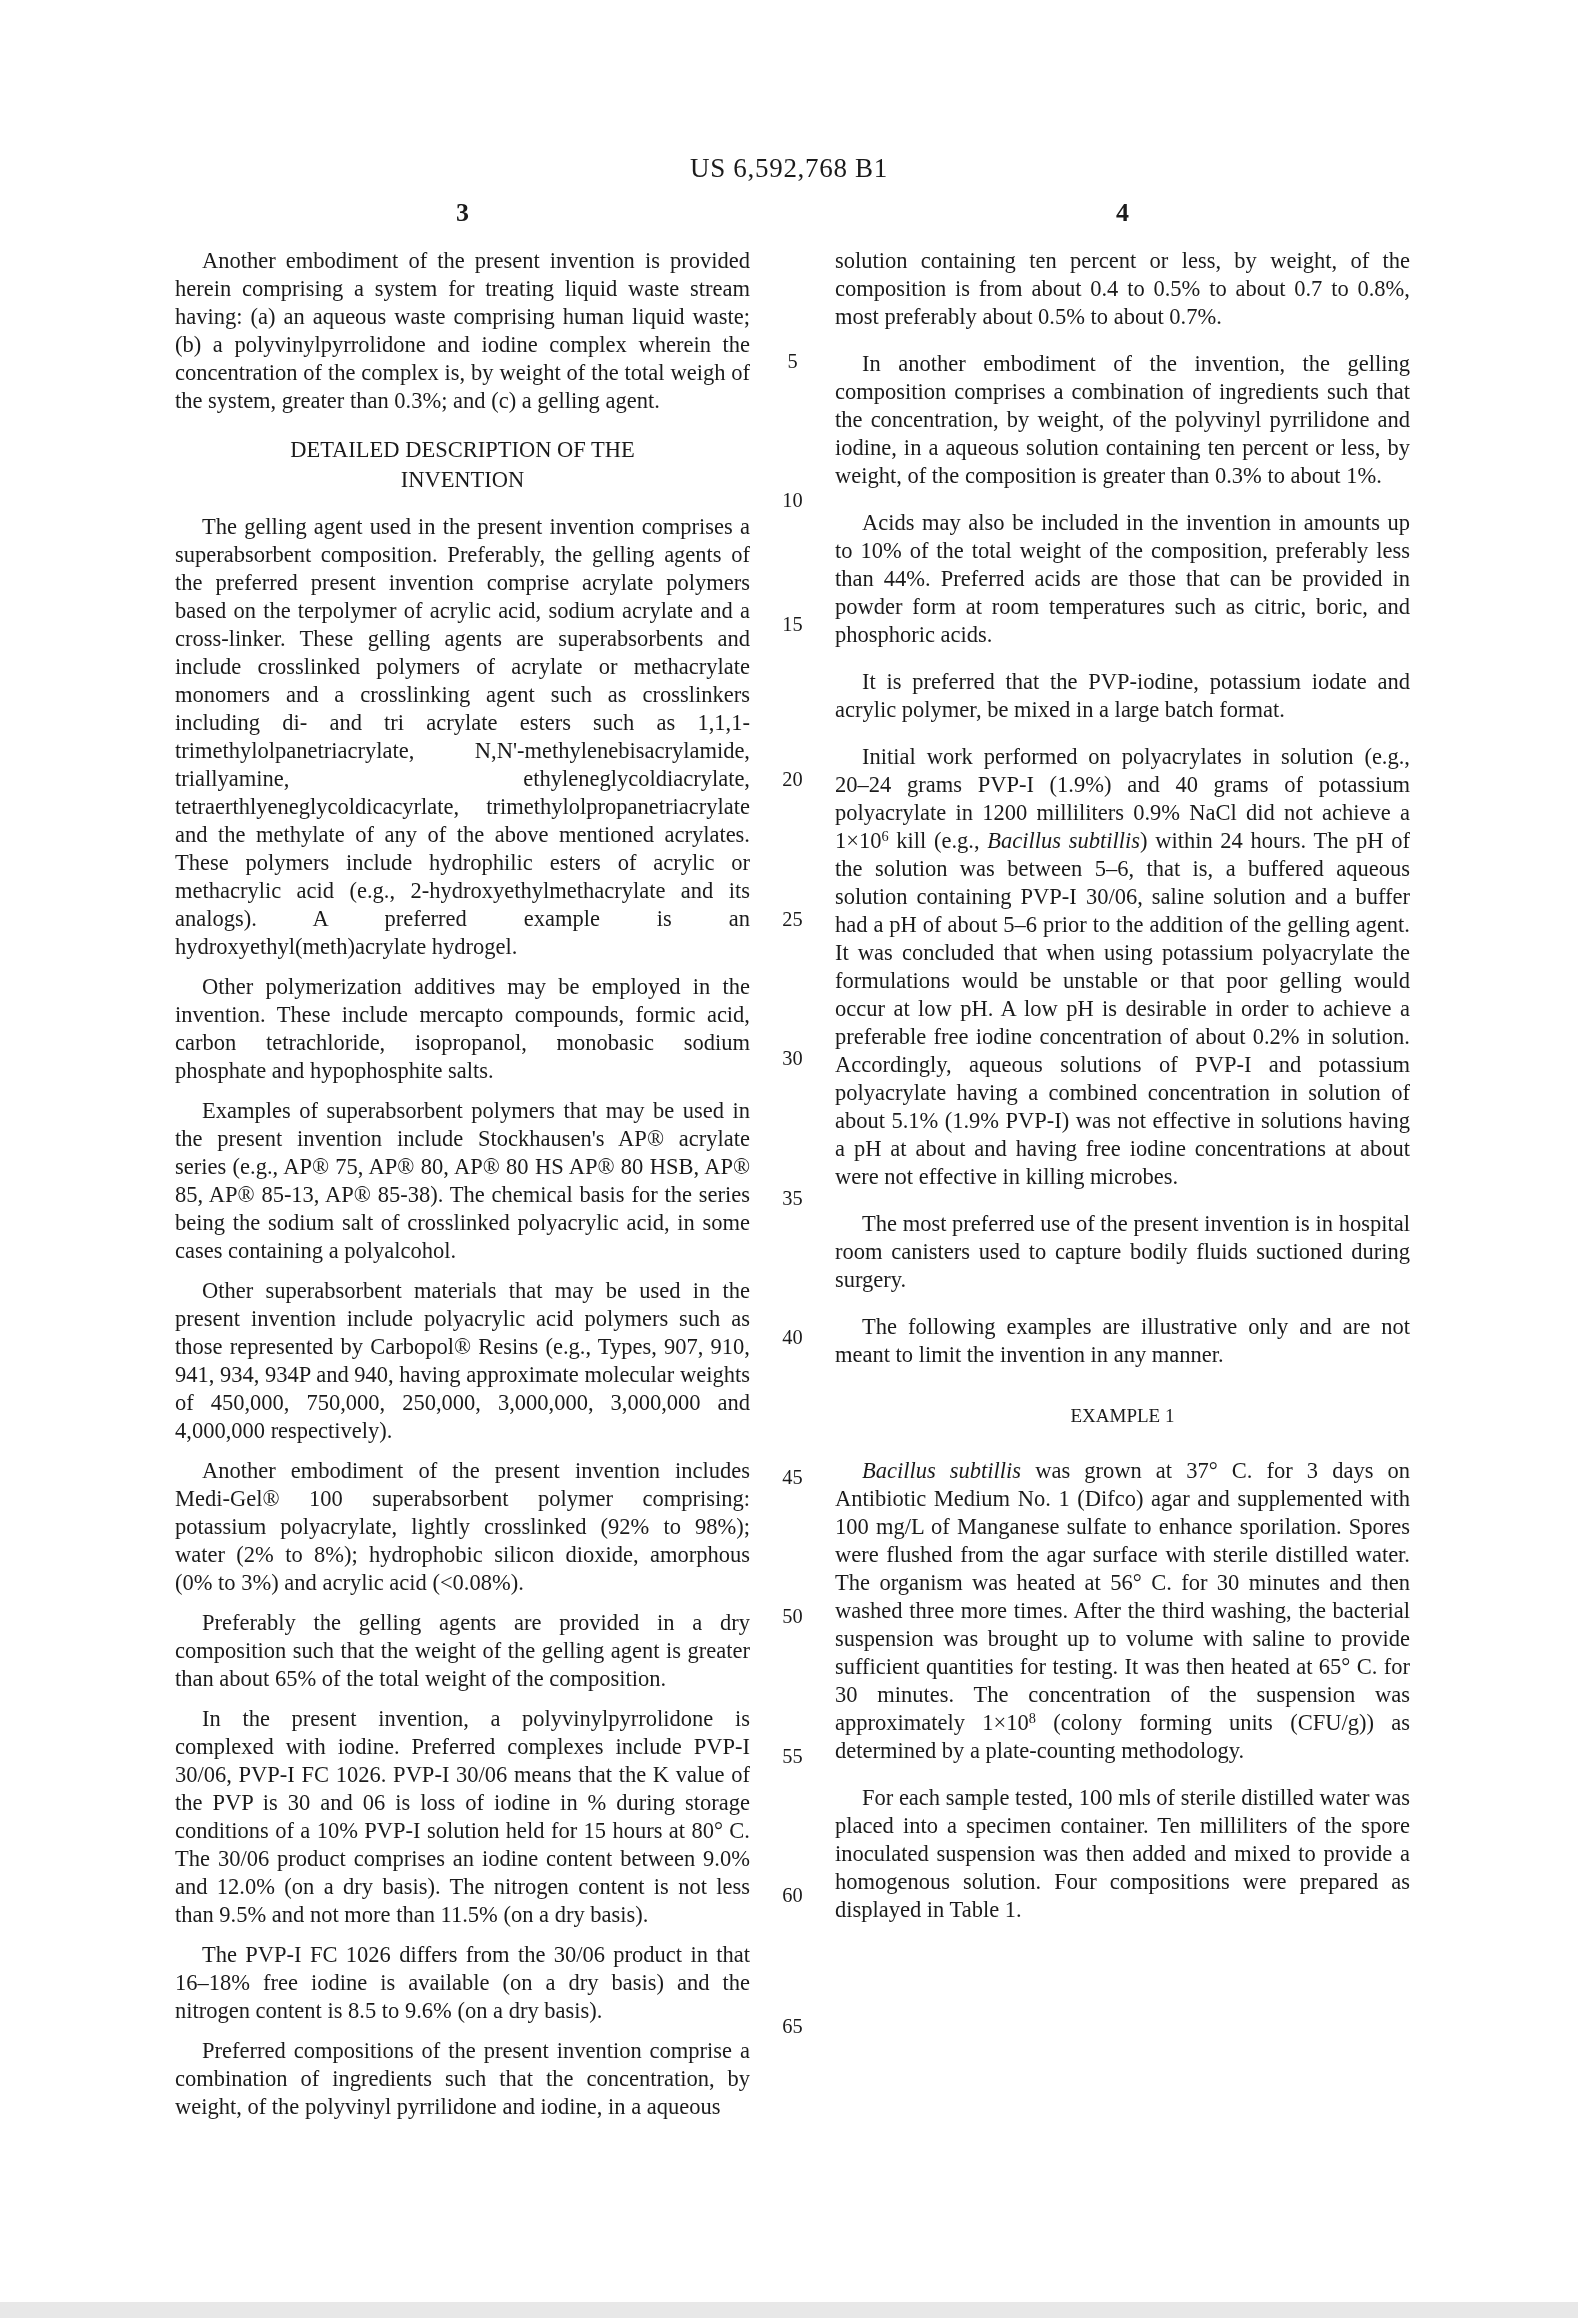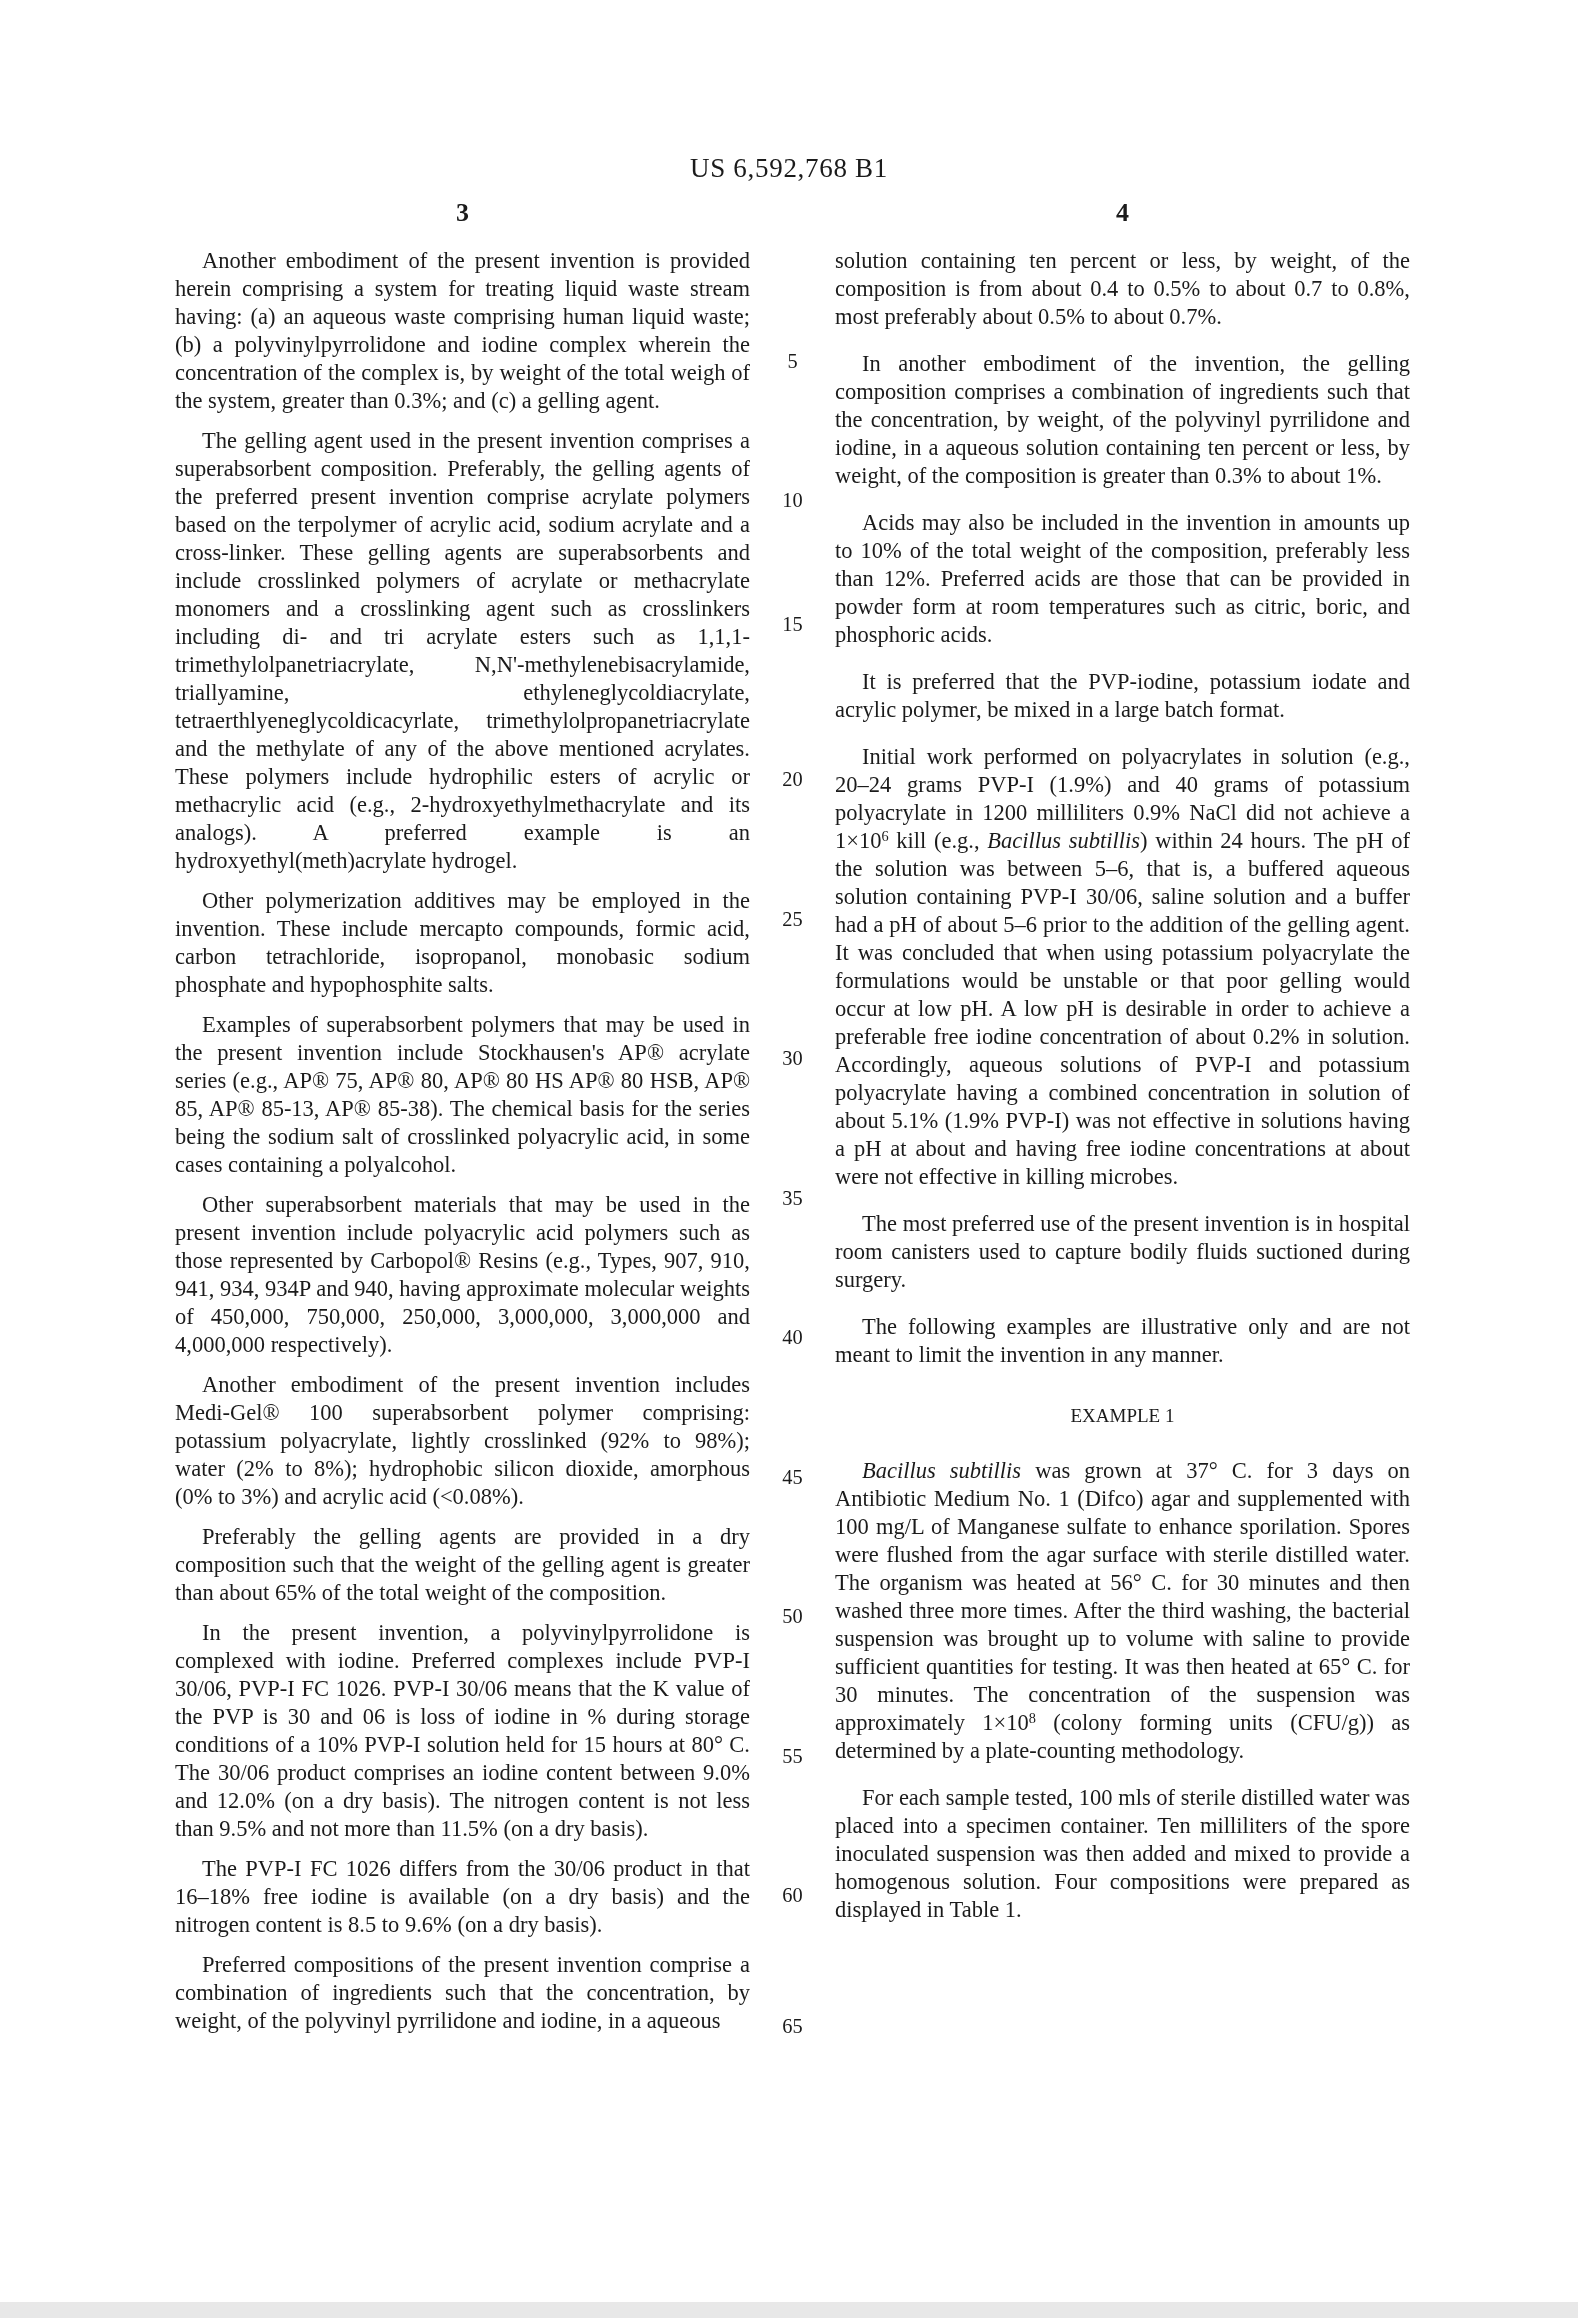--- a/index.html
+++ b/index.html
@@ -89,20 +89,24 @@
   <div class="colnums">
     <div class="cnum">3</div>
     <div class="cgap"></div>
     <div class="cnum">4</div>
   </div>
 
   <div class="body-wrap">
 
     <div class="col left-col">
       <p class="p ind">Another embodiment of the present invention is provided herein comprising a system for treating liquid waste stream having: (a) an aqueous waste comprising human liquid waste; (b) a polyvinylpyrrolidone and iodine complex wherein the concentration of the complex is, by weight of the total weigh of the system, greater than 0.3%; and (c) a gelling agent.</p>
+      <div class="section-heading">
+        <div>DETAILED DESCRIPTION OF THE</div>
+        <div>INVENTION</div>
+      </div>
       <p class="p ind">The gelling agent used in the present invention comprises a superabsorbent composition. Preferably, the gelling agents of the preferred present invention comprise acrylate polymers based on the terpolymer of acrylic acid, sodium acrylate and a cross-linker. These gelling agents are superabsorbents and include crosslinked polymers of acrylate or methacrylate monomers and a crosslinking agent such as crosslinkers including di- and tri acrylate esters such as 1,1,1-trimethylolpanetriacrylate, N,N'-methylenebisacrylamide, triallyamine, ethyleneglycoldiacrylate, tetraerthlyeneglycoldicacyrlate, trimethylolpropanetriacrylate and the methylate of any of the above mentioned acrylates. These polymers include hydrophilic esters of acrylic or methacrylic acid (e.g., 2-hydroxyethylmethacrylate and its analogs). A preferred example is an hydroxyethyl(meth)acrylate hydrogel.</p>
       <p class="p ind">Other polymerization additives may be employed in the invention. These include mercapto compounds, formic acid, carbon tetrachloride, isopropanol, monobasic sodium phosphate and hypophosphite salts.</p>
       <p class="p ind">Examples of superabsorbent polymers that may be used in the present invention include Stockhausen's AP® acrylate series (e.g., AP® 75, AP® 80, AP® 80 HS AP® 80 HSB, AP® 85, AP® 85-13, AP® 85-38). The chemical basis for the series being the sodium salt of crosslinked polyacrylic acid, in some cases containing a polyalcohol.</p>
       <p class="p ind">Other superabsorbent materials that may be used in the present invention include polyacrylic acid polymers such as those represented by Carbopol® Resins (e.g., Types, 907, 910, 941, 934, 934P and 940, having approximate molecular weights of 450,000, 750,000, 250,000, 3,000,000, 3,000,000 and 4,000,000 respectively).</p>
       <p class="p ind">Another embodiment of the present invention includes Medi-Gel® 100 superabsorbent polymer comprising: potassium polyacrylate, lightly crosslinked (92% to 98%); water (2% to 8%); hydrophobic silicon dioxide, amorphous (0% to 3%) and acrylic acid (&lt;0.08%).</p>
       <p class="p ind">Preferably the gelling agents are provided in a dry composition such that the weight of the gelling agent is greater than about 65% of the total weight of the composition.</p>
       <p class="p ind">In the present invention, a polyvinylpyrrolidone is complexed with iodine. Preferred complexes include PVP-I 30/06, PVP-I FC 1026. PVP-I 30/06 means that the K value of the PVP is 30 and 06 is loss of iodine in % during storage conditions of a 10% PVP-I solution held for 15 hours at 80° C. The 30/06 product comprises an iodine content between 9.0% and 12.0% (on a dry basis). The nitrogen content is not less than 9.5% and not more than 11.5% (on a dry basis).</p>
       <p class="p ind">The PVP-I FC 1026 differs from the 30/06 product in that 16–18% free iodine is available (on a dry basis) and the nitrogen content is 8.5 to 9.6% (on a dry basis).</p>
       <p class="p ind">Preferred compositions of the present invention comprise a combination of ingredients such that the concentration, by weight, of the polyvinyl pyrrilidone and iodine, in a aqueous</p>
     </div>
@@ -119,21 +123,21 @@
       <span class="lnum" style="top:1231px">45</span>
       <span class="lnum" style="top:1370px">50</span>
       <span class="lnum" style="top:1510px">55</span>
       <span class="lnum" style="top:1649px">60</span>
       <span class="lnum" style="top:1780px">65</span>
     </div>
 
     <div class="col right-col">
       <p class="p">solution containing ten percent or less, by weight, of the composition is from about 0.4 to 0.5% to about 0.7 to 0.8%, most preferably about 0.5% to about 0.7%.</p>
       <p class="p ind rp">In another embodiment of the invention, the gelling composition comprises a combination of ingredients such that the concentration, by weight, of the polyvinyl pyrrilidone and iodine, in a aqueous solution containing ten percent or less, by weight, of the composition is greater than 0.3% to about 1%.</p>
-      <p class="p ind rp">Acids may also be included in the invention in amounts up to 10% of the total weight of the composition, preferably less than 12%. Preferred acids are those that can be provided in powder form at room temperatures such as citric, boric, and phosphoric acids.</p>
+      <p class="p ind rp">Acids may also be included in the invention in amounts up to 10% of the total weight of the composition, preferably less than 44%. Preferred acids are those that can be provided in powder form at room temperatures such as citric, boric, and phosphoric acids.</p>
       <p class="p ind rp">It is preferred that the PVP-iodine, potassium iodate and acrylic polymer, be mixed in a large batch format.</p>
       <p class="p ind rp"><span>Initial work performed on polyacrylates in solution (e.g., 20–24 grams PVP-I (1.9%) and 40 grams of potassium polyacrylate in 1200 milliliters 0.9% NaCl did not achieve a 1×10</span><sup>6</sup><span> kill (e.g., </span><i>Bacillus subtillis</i><span>) within 24 hours. The pH of the solution was between 5–6, that is, a buffered aqueous solution containing PVP-I 30/06, saline solution and a buffer had a pH of about 5–6 prior to the addition of the gelling agent. It was concluded that when using potassium polyacrylate the formulations would be unstable or that poor gelling would occur at low pH. A low pH is desirable in order to achieve a preferable free iodine concentration of about 0.2% in solution. Accordingly, aqueous solutions of PVP-I and potassium polyacrylate having a combined concentration in solution of about 5.1% (1.9% PVP-I) was not effective in solutions having a pH at about and having free iodine concentrations at about were not effective in killing microbes.</span></p>
       <p class="p ind rp">The most preferred use of the present invention is in hospital room canisters used to capture bodily fluids suctioned during surgery.</p>
       <p class="p ind rp">The following examples are illustrative only and are not meant to limit the invention in any manner.</p>
       <div class="example-heading">EXAMPLE 1</div>
       <p class="p ind"><i>Bacillus subtillis</i><span> was grown at 37° C. for 3 days on Antibiotic Medium No. 1 (Difco) agar and supplemented with 100 mg/L of Manganese sulfate to enhance sporilation. Spores were flushed from the agar surface with sterile distilled water. The organism was heated at 56° C. for 30 minutes and then washed three more times. After the third washing, the bacterial suspension was brought up to volume with saline to provide sufficient quantities for testing. It was then heated at 65° C. for 30 minutes. The concentration of the suspension was approximately 1×10</span><sup>8</sup><span> (colony forming units (CFU/g)) as determined by a plate-counting methodology.</span></p>
       <p class="p ind rp">For each sample tested, 100 mls of sterile distilled water was placed into a specimen container. Ten milliliters of the spore inoculated suspension was then added and mixed to provide a homogenous solution. Four compositions were prepared as displayed in Table 1.</p>
     </div>
 
   </div>

